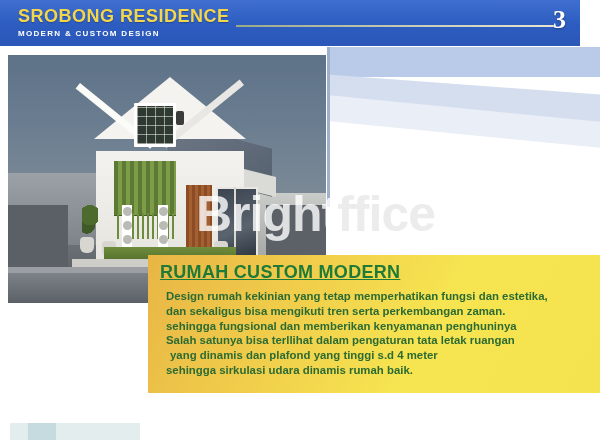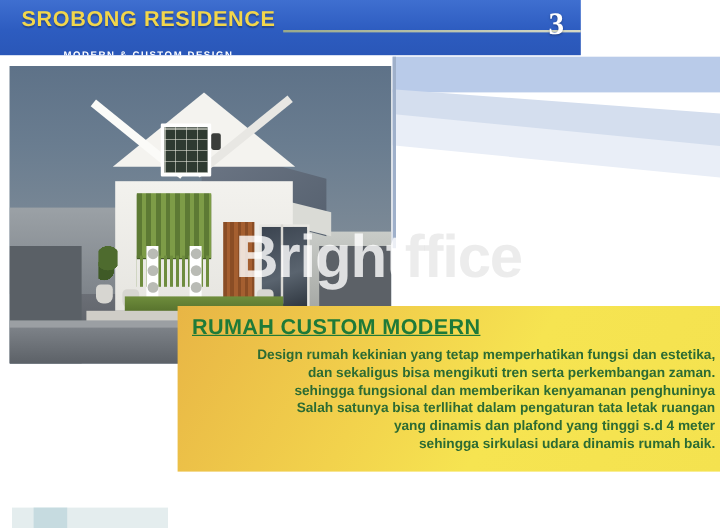--- a/index.html
+++ b/index.html
@@ -5,35 +5,35 @@
   html,body{margin:0;padding:0;}
   body{
     width:600px;height:440px;overflow:hidden;
     font-family:"Liberation Sans", sans-serif;
     background:#ffffff;
   }
   .slide{position:relative;width:600px;height:440px;overflow:hidden;background:#ffffff;}
 
   
   .header{
-    position:absolute;left:0;top:0;width:484px;height:46px;
+    position:absolute;left:0;top:0;width:580px;height:46px;
     background:linear-gradient(180deg,#3f6fd0 0%,#2d5cc0 55%,#2a57b8 100%);
     overflow:hidden;
   }
   .brand-block{position:absolute;left:18px;top:6px;}
   .brand-title{
     font-size:18px;font-weight:bold;letter-spacing:.5px;
     color:#f2d64b;line-height:20px;
     text-shadow:0 1px 1px rgba(0,0,0,.25);
     font-family:"Liberation Sans",sans-serif;
   }
   .brand-sub{
     font-size:8px;font-weight:bold;letter-spacing:1.3px;
-    color:#ffffff;line-height:11px;text-align:center;
-    margin-top:14px;
+    color:#ffffff;line-height:11px;text-align:left;
+    margin-top:2px;
   }
   .header-rule{
     position:absolute;left:236px;top:25px;width:318px;height:2px;
     background:linear-gradient(90deg,#9aa98a 0%,#c9cfbb 60%,#e7e5cf 100%);
   }
   .page-number{
     position:absolute;right:14px;top:5px;
     font-family:"Liberation Serif",serif;
     font-size:26px;font-weight:bold;color:#ffffff;
     text-shadow:0 1px 2px rgba(0,0,0,.35);
@@ -216,21 +216,21 @@
     letter-spacing:.3px;line-height:22px;
     font-family:"Liberation Sans",sans-serif;
     text-decoration:underline;
   }
   .card-body{
     position:absolute;left:18px;top:34px;width:430px;
     font-size:11.4px;font-weight:bold;color:#2c6b33;
     line-height:14.8px;
     font-family:"Liberation Sans",sans-serif;
   }
-  .card-body div{white-space:nowrap;text-align:right;}
+  .card-body div{white-space:nowrap;}
   .card-body .indent{padding-left:4px;}
 
   
   .bottom-bar{
     position:absolute;left:10px;top:423px;width:130px;height:17px;
     background:#e4edee;
   }
   .bottom-bar-accent{
     position:absolute;left:28px;top:423px;width:28px;height:17px;
     background:#c6dbe0;

